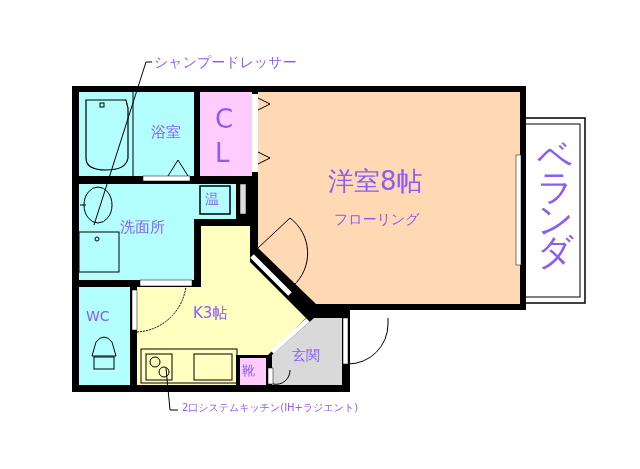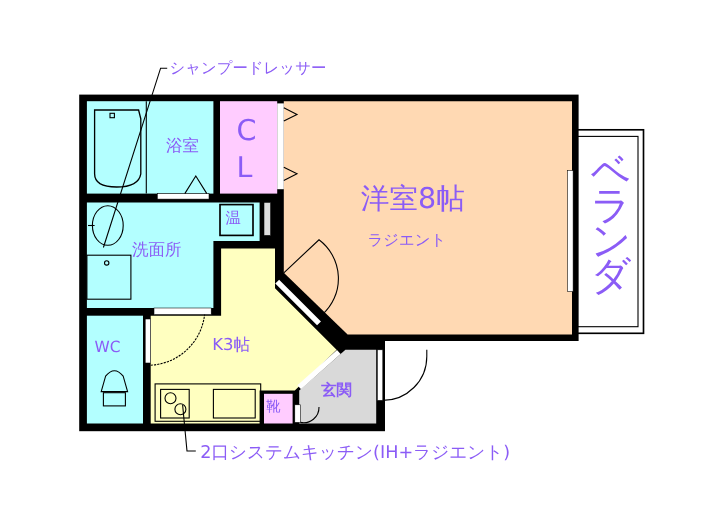--- a/index.html
+++ b/index.html
@@ -90,21 +90,21 @@
     <circle cx="164" cy="372" r="5" fill="none" stroke="#000"></circle>
     <rect x="194" y="354" width="38" height="26" fill="none" stroke="#000" stroke-width="1"></rect>
   </g>
 </svg>
 
 <div class="lbl" style="left:154px;top:55px;font-size:14px;">シャンプードレッサー</div>
 <div class="lbl" style="left:151px;top:125px;font-size:15px;">浴室</div>
 <div class="lbl" style="left:215px;top:106px;font-size:26px;">C</div>
 <div class="lbl" style="left:215px;top:140px;font-size:26px;">L</div>
 <div class="lbl" style="left:328px;top:168px;font-size:26px;">洋室8帖</div>
-<div class="lbl" style="left:334px;top:212px;font-size:14px;">ラジエント</div>
+<div class="lbl" style="left:334px;top:212px;font-size:14px;">フローリング</div>
 <div class="lbl" style="left:537px;top:140px;font-size:36px;width:28px;line-height:32px;white-space:normal;word-break:break-all;">ベランダ</div>
 <div class="lbl" style="left:205px;top:192px;font-size:14px;">温</div>
 <div class="lbl" style="left:120px;top:220px;font-size:15px;">洗面所</div>
 <div class="lbl" style="left:193px;top:306px;font-size:15px;text-align:right;">K3帖</div>
 <div class="lbl" style="left:86px;top:309px;font-size:14px;">WC</div>
-<div class="lbl" style="left:292px;top:348px;font-size:14px;font-weight:bold;">玄関</div>
+<div class="lbl" style="left:292px;top:348px;font-size:14px;">玄関</div>
 <div class="lbl" style="left:242px;top:364px;font-size:13px;">靴</div>
-<div class="lbl" style="left:182px;top:403px;font-size:16px;">2口システムキッチン(IH+ラジエント)</div>
+<div class="lbl" style="left:182px;top:403px;font-size:10px;">2口システムキッチン(IH+ラジエント)</div>
 
 </body></html>

